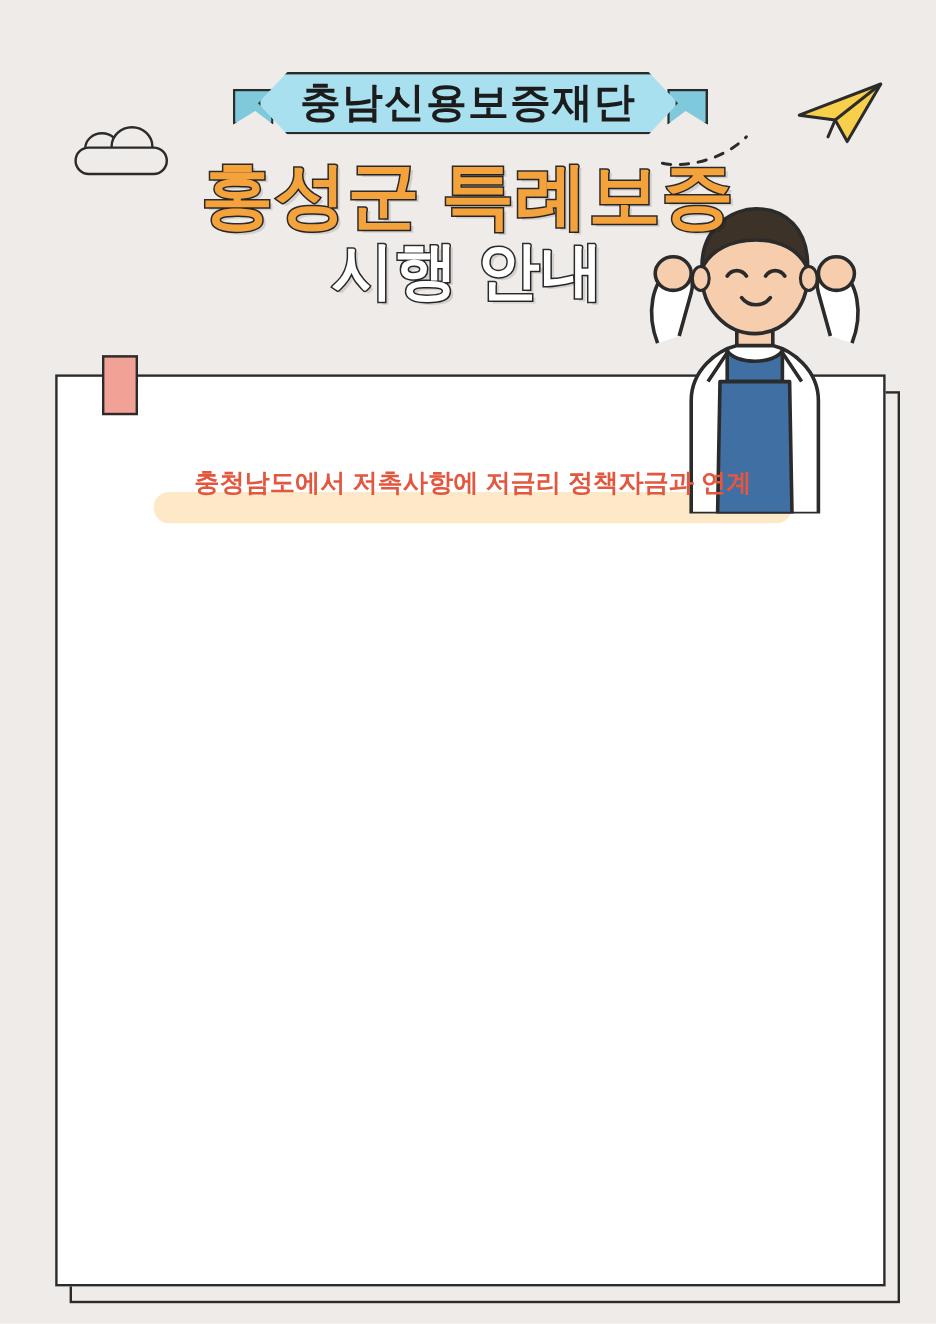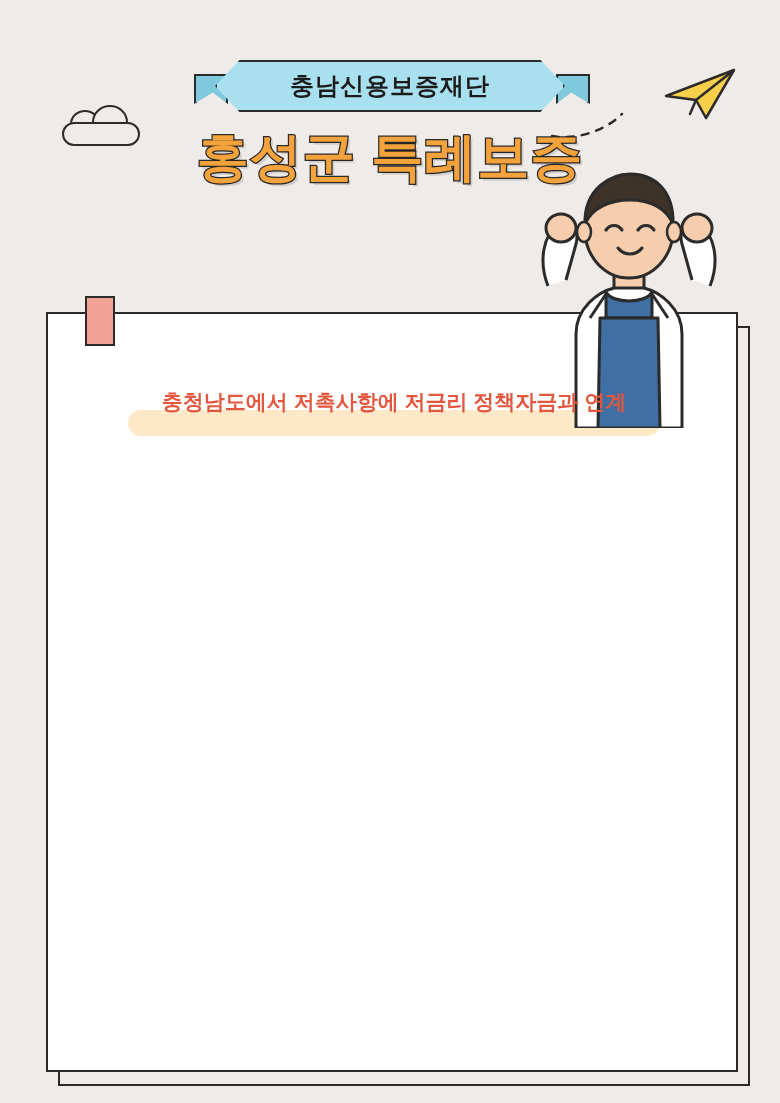--- a/index.html
+++ b/index.html
@@ -84,21 +84,21 @@
     background: #a9e0ef;
     border: 2.5px solid #2b2b2b;
     clip-path: polygon(7% 0%, 93% 0%, 100% 50%, 93% 100%, 7% 100%, 0% 50%);
   }
   .ribbon .rb-text {
     position: absolute;
     inset: 0;
     display: flex;
     align-items: center;
     justify-content: center;
-    font-size: 24px;
+    font-size: 34px;
     font-weight: bold;
     color: #1c1c1c;
     letter-spacing: 1px;
     z-index: 3;
   }
   .ribbon-tail-l, .ribbon-tail-r {
     position: absolute;
     top: 74px;
     width: 30px;
     height: 26px;
@@ -111,21 +111,21 @@
   
   .title-wrap {
     position: absolute;
     top: 128px;
     left: 0;
     width: 780px;
     text-align: center;
     z-index: 5;
   }
   .title-line1 {
-    font-size: 52px;
+    font-size: 60px;
     font-weight: bold;
     color: #f4a23c;
     -webkit-text-stroke: 2.5px #2b2b2b;
     paint-order: stroke fill;
     letter-spacing: 1px;
     line-height: 1.15;
     text-shadow: 3px 3px 0 rgba(0,0,0,0.12);
   }
   .title-line2 {
     font-size: 52px;
@@ -348,20 +348,21 @@
 
 <div class="ribbon-tail-l"></div>
 <div class="ribbon-tail-r"></div>
 <div class="ribbon">
   <div class="rb-shape2"></div>
   <div class="rb-text">충남신용보증재단</div>
 </div>
 
 <div class="title-wrap">
   <div class="title-line1">홍성군 특례보증</div>
+  <div class="title-line2">시행 안내</div>
 </div>
 
 <svg class="person" viewBox="0 0 230 260">
 
   <path d="M34,118 C24,92 30,66 44,58 C56,52 66,62 62,76 L52,112" fill="#ffffff" stroke="#2b2b2b" stroke-width="3" stroke-linejoin="round"></path>
   <path d="M196,118 C206,92 200,66 186,58 C174,52 164,62 168,76 L178,112" fill="#ffffff" stroke="#2b2b2b" stroke-width="3" stroke-linejoin="round"></path>
 
   <ellipse cx="47" cy="60" rx="15" ry="14" fill="#f6cdad" stroke="#2b2b2b" stroke-width="3"></ellipse>
   <ellipse cx="183" cy="60" rx="15" ry="14" fill="#f6cdad" stroke="#2b2b2b" stroke-width="3"></ellipse>
 

